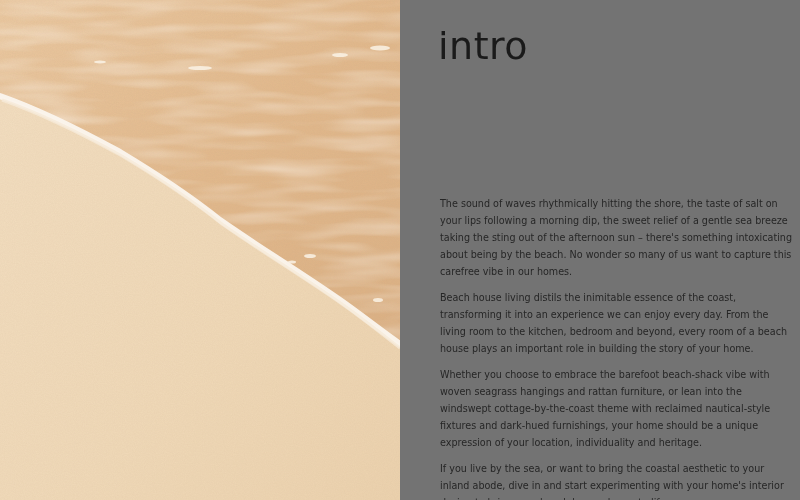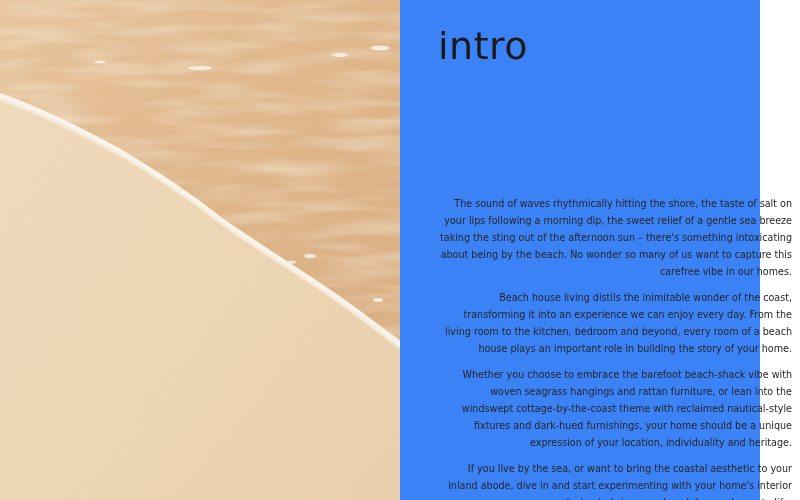--- a/index.html
+++ b/index.html
@@ -17,23 +17,22 @@
       position: relative;
       width: 400px; height: 500px;
       overflow: hidden;
       background: #ecd3b0;
     }
     .photo svg { display: block; width: 400px; height: 500px; }
 
     
     .page {
       position: relative;
-      width: 360px; height: 500px;
-      background: #3b82f6;
-      text-align: right;
+      width: 400px; height: 500px;
+      background: #737373;
     }
     .page .title {
       position: absolute;
       left: 38px; top: 22px;
       font-family: "DejaVu Sans", sans-serif;
       font-weight: 500;
       font-size: 38px;
       line-height: 48px;
       letter-spacing: 0.5px;
       color: #1a1a1a;
@@ -109,19 +108,19 @@
         <ellipse cx="200" cy="68" rx="12" ry="2"></ellipse>
         <ellipse cx="100" cy="62" rx="6" ry="1.5"></ellipse>
       </g>
     </svg>
   </div>
 
   <div class="page">
     <h1 class="title">intro</h1>
     <div class="body">
       <p>The sound of waves rhythmically hitting the shore, the taste of salt on your lips following a morning dip, the sweet relief of a gentle sea breeze taking the sting out of the afternoon sun – there's something intoxicating about being by the beach. No wonder so many of us want to capture this carefree vibe in our homes.</p>
-      <p>Beach house living distils the inimitable wonder of the coast, transforming it into an experience we can enjoy every day. From the living room to the kitchen, bedroom and beyond, every room of a beach house plays an important role in building the story of your home.</p>
+      <p>Beach house living distils the inimitable essence of the coast, transforming it into an experience we can enjoy every day. From the living room to the kitchen, bedroom and beyond, every room of a beach house plays an important role in building the story of your home.</p>
       <p>Whether you choose to embrace the barefoot beach-shack vibe with woven seagrass hangings and rattan furniture, or lean into the windswept cottage-by-the-coast theme with reclaimed nautical-style fixtures and dark-hued furnishings, your home should be a unique expression of your location, individuality and heritage.</p>
       <p>If you live by the sea, or want to bring the coastal aesthetic to your inland abode, dive in and start experimenting with your home's interior design to bring your beach house dream to life.</p>
     </div>
   </div>
 
 </div>
 
 </body></html>

